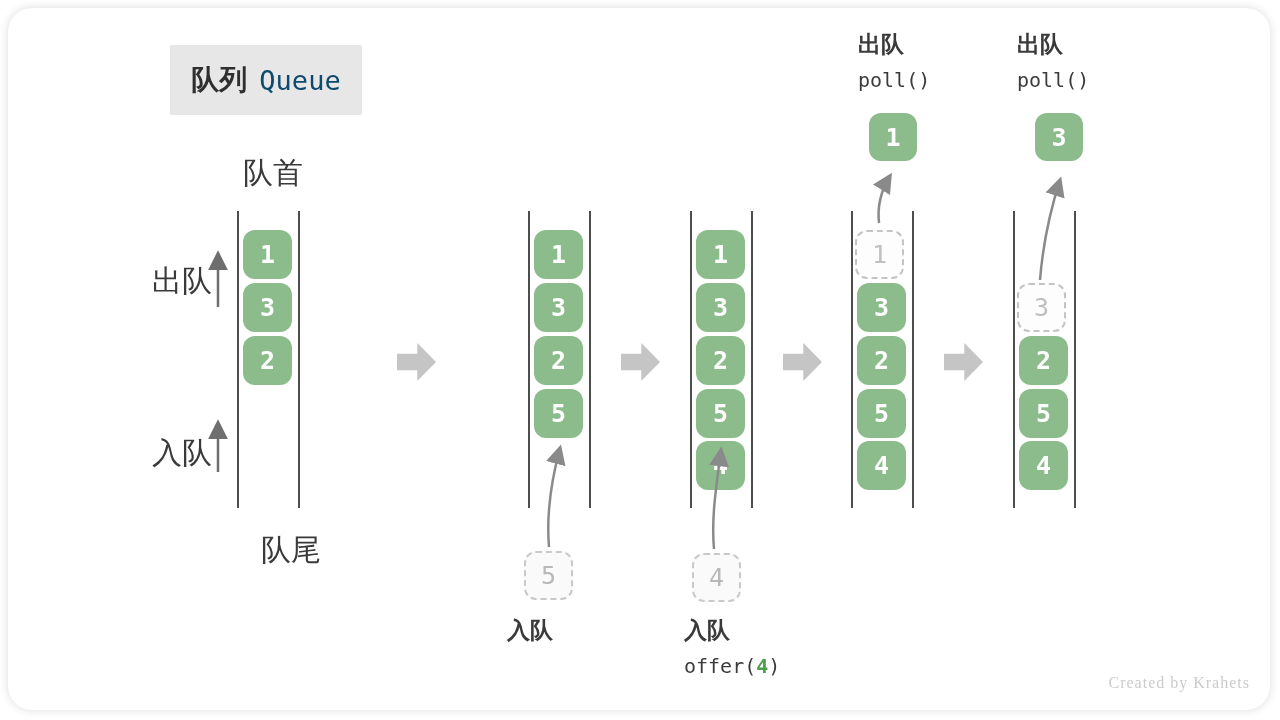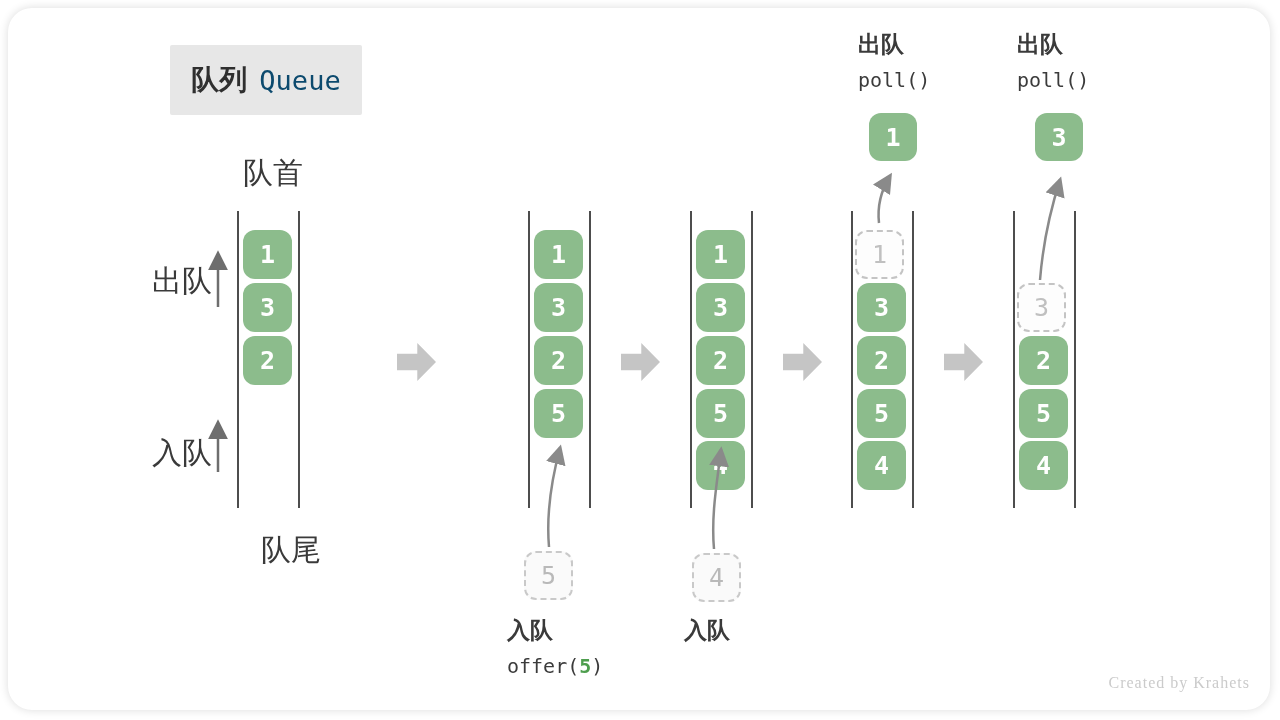--- a/index.html
+++ b/index.html
@@ -65,35 +65,35 @@
   <div>
     <div class="vline" style="left:528px;"></div>
     <div class="vline" style="left:589px;"></div>
     <div class="qbox" style="left:534px;top:230px;">1</div>
     <div class="qbox" style="left:534px;top:283px;">3</div>
     <div class="qbox" style="left:534px;top:336px;">2</div>
     <div class="qbox" style="left:534px;top:389px;">5</div>
     <div class="ghost incoming" style="left:524px;top:551px;">5</div>
     <div class="caption" style="left:507px;top:612px;">
       <div class="zh">入队</div>
-      <div class="code"><span>offer(</span><span class="arg">5</span><span>)</span></div>
     </div>
   </div>
 
   <div>
     <div class="vline" style="left:690px;"></div>
     <div class="vline" style="left:751px;"></div>
     <div class="qbox" style="left:696px;top:230px;">1</div>
     <div class="qbox" style="left:696px;top:283px;">3</div>
     <div class="qbox" style="left:696px;top:336px;">2</div>
     <div class="qbox" style="left:696px;top:389px;">5</div>
     <div class="qbox" style="left:696px;top:441px;">4</div>
     <div class="ghost incoming" style="left:692px;top:553px;">4</div>
     <div class="caption" style="left:684px;top:612px;">
       <div class="zh">入队</div>
+      <div class="code"><span>offer(</span><span class="arg">4</span><span>)</span></div>
     </div>
   </div>
 
   <div>
     <div class="vline" style="left:851px;"></div>
     <div class="vline" style="left:912px;"></div>
     <div class="caption" style="left:858px;top:26px;">
       <div class="zh">出队</div>
       <div class="code">poll()</div>
     </div>

